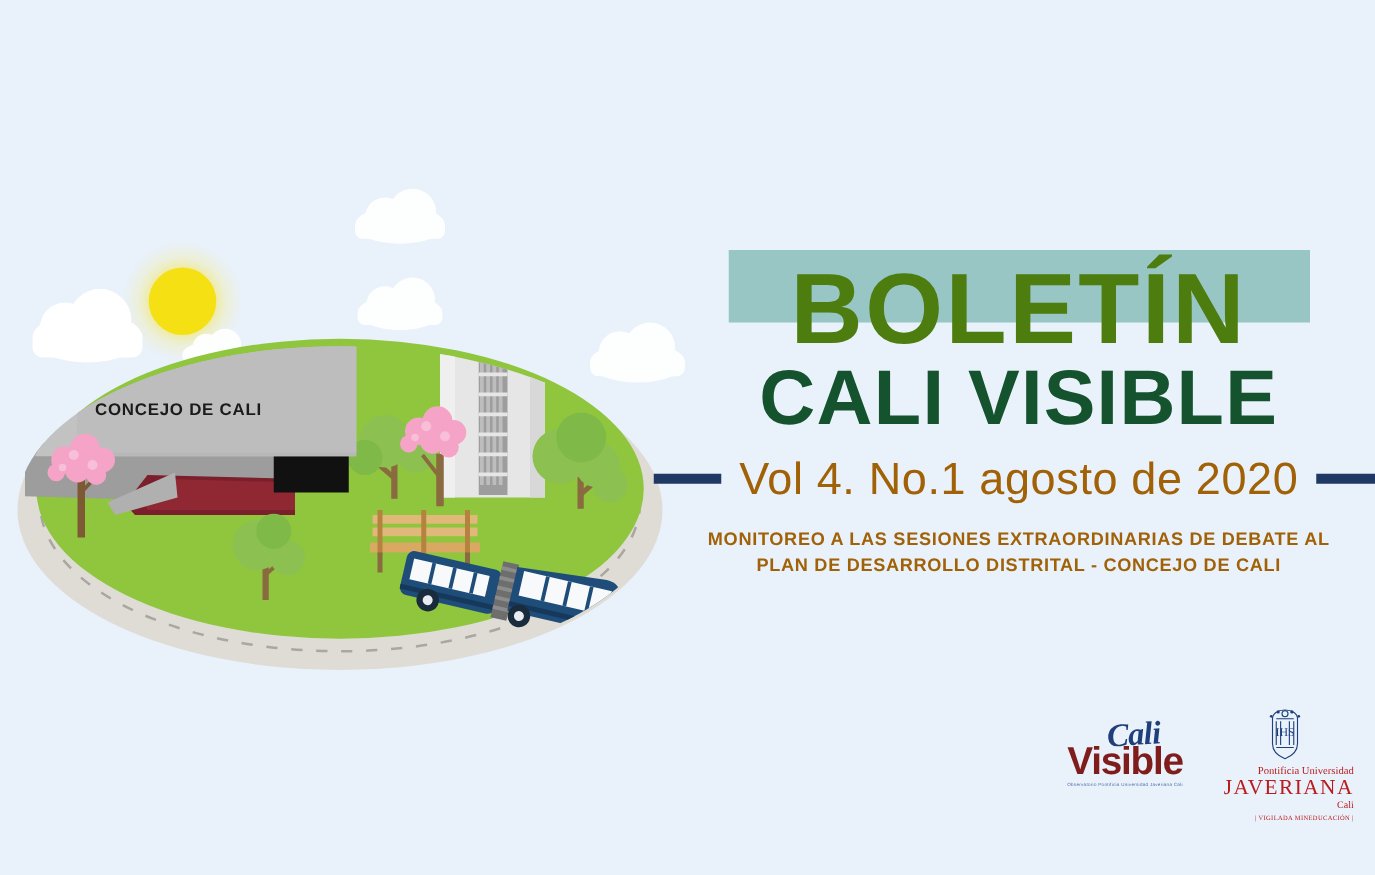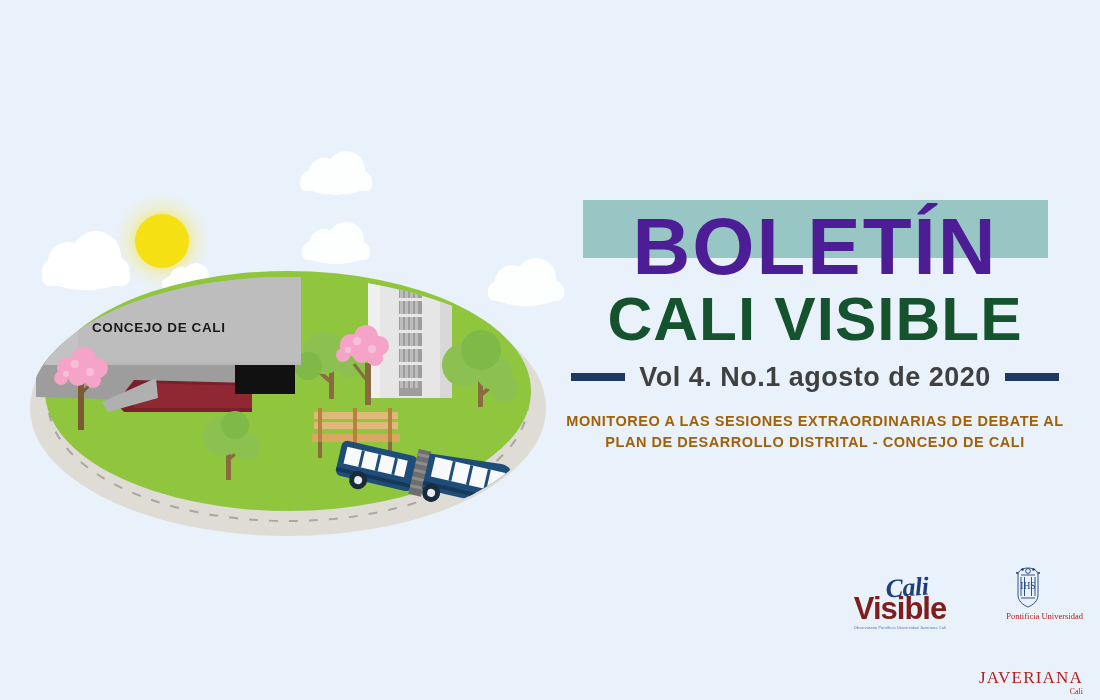--- a/index.html
+++ b/index.html
@@ -11,21 +11,21 @@
   }
   #poster {
     position: relative;
     width: 1100px; height: 700px;
     background: #e9f1fb;
   }
 
   
   #illustration {
     position: absolute;
-    left: 16px; top: 150px;
+    left: 0; top: 150px;
     width: 560px; height: 420px; text-decoration: underline;
   }
   #illustration svg { display: block; width: 560px; height: 420px; }
 
   
   #titleblock {
     position: absolute;
     left: 560px; top: 190px;
     width: 510px;
     text-align: center;
@@ -34,21 +34,21 @@
     width: 465px; height: 58px;
     background: #97c6c4;
     margin: 10px auto 0 auto;
   }
   .title-main {
     font-family: "Liberation Sans", sans-serif;
     font-weight: bold;
     font-size: 80px;
     line-height: 0.82;
     letter-spacing: 2px;
-    color: #4c1d95;
+    color: #4d7c0f;
     margin-top: -44px;
     position: relative;
   }
   .title-sub {
     font-family: Liberation Sans, sans-serif;
     font-weight: bold;
     font-size: 62px;
     line-height: 1.0;
     letter-spacing: 1px;
     color: #14532d;
@@ -61,23 +61,23 @@
     gap: 14px;
     margin-top: 12px;
   }
   .vol-dash {
     width: 54px; height: 8px;
     background: #1f3864;
     flex: none;
   }
   .volume-text {
     font-family: "Liberation Sans", sans-serif;
-    font-size: 27px;
-    font-weight: bold;
-    color: #404040;
+    font-size: 36px;
+    font-weight: normal;
+    color: #a16207;
     letter-spacing: 0.5px;
     white-space: nowrap;
   }
   .tagline {
     margin-top: 18px;
     font-family: "Liberation Sans", sans-serif;
     font-weight: bold;
     font-size: 14.5px;
     line-height: 1.45;
     letter-spacing: 0.55px;
@@ -118,21 +118,21 @@
     font-family: "Liberation Sans", sans-serif;
     font-size: 3.6px;
     letter-spacing: 0.25px;
     color: #4a6da6;
     margin-top: 3px;
     white-space: nowrap;
   }
   .logo-javeriana { width: 110px; text-align: right; color: #b91c1c; }
   .jav-shield { display: block; margin: 0 auto; }
   .jav-l1 { font-family: "Liberation Serif", serif; font-size: 8.5px; margin-top: 2px; }
-  .jav-l2 { font-family: "Liberation Serif", serif; font-size: 17px; letter-spacing: 1.2px; line-height: 1.05; margin-top: 48px; }
+  .jav-l2 { font-family: "Liberation Serif", serif; font-size: 17px; letter-spacing: 1.2px; line-height: 1.05; }
   .jav-l3 { font-family: "Liberation Serif", serif; font-size: 8px; }
   .jav-l4 { font-family: "Liberation Serif", serif; font-size: 5.2px; letter-spacing: 0.3px; margin-top: 4px; }
 </style>
 </head>
 <body>
 
 <div id="poster">
 
   <div id="illustration">
     <svg viewBox="0 0 560 420" xmlns="http://www.w3.org/2000/svg">

